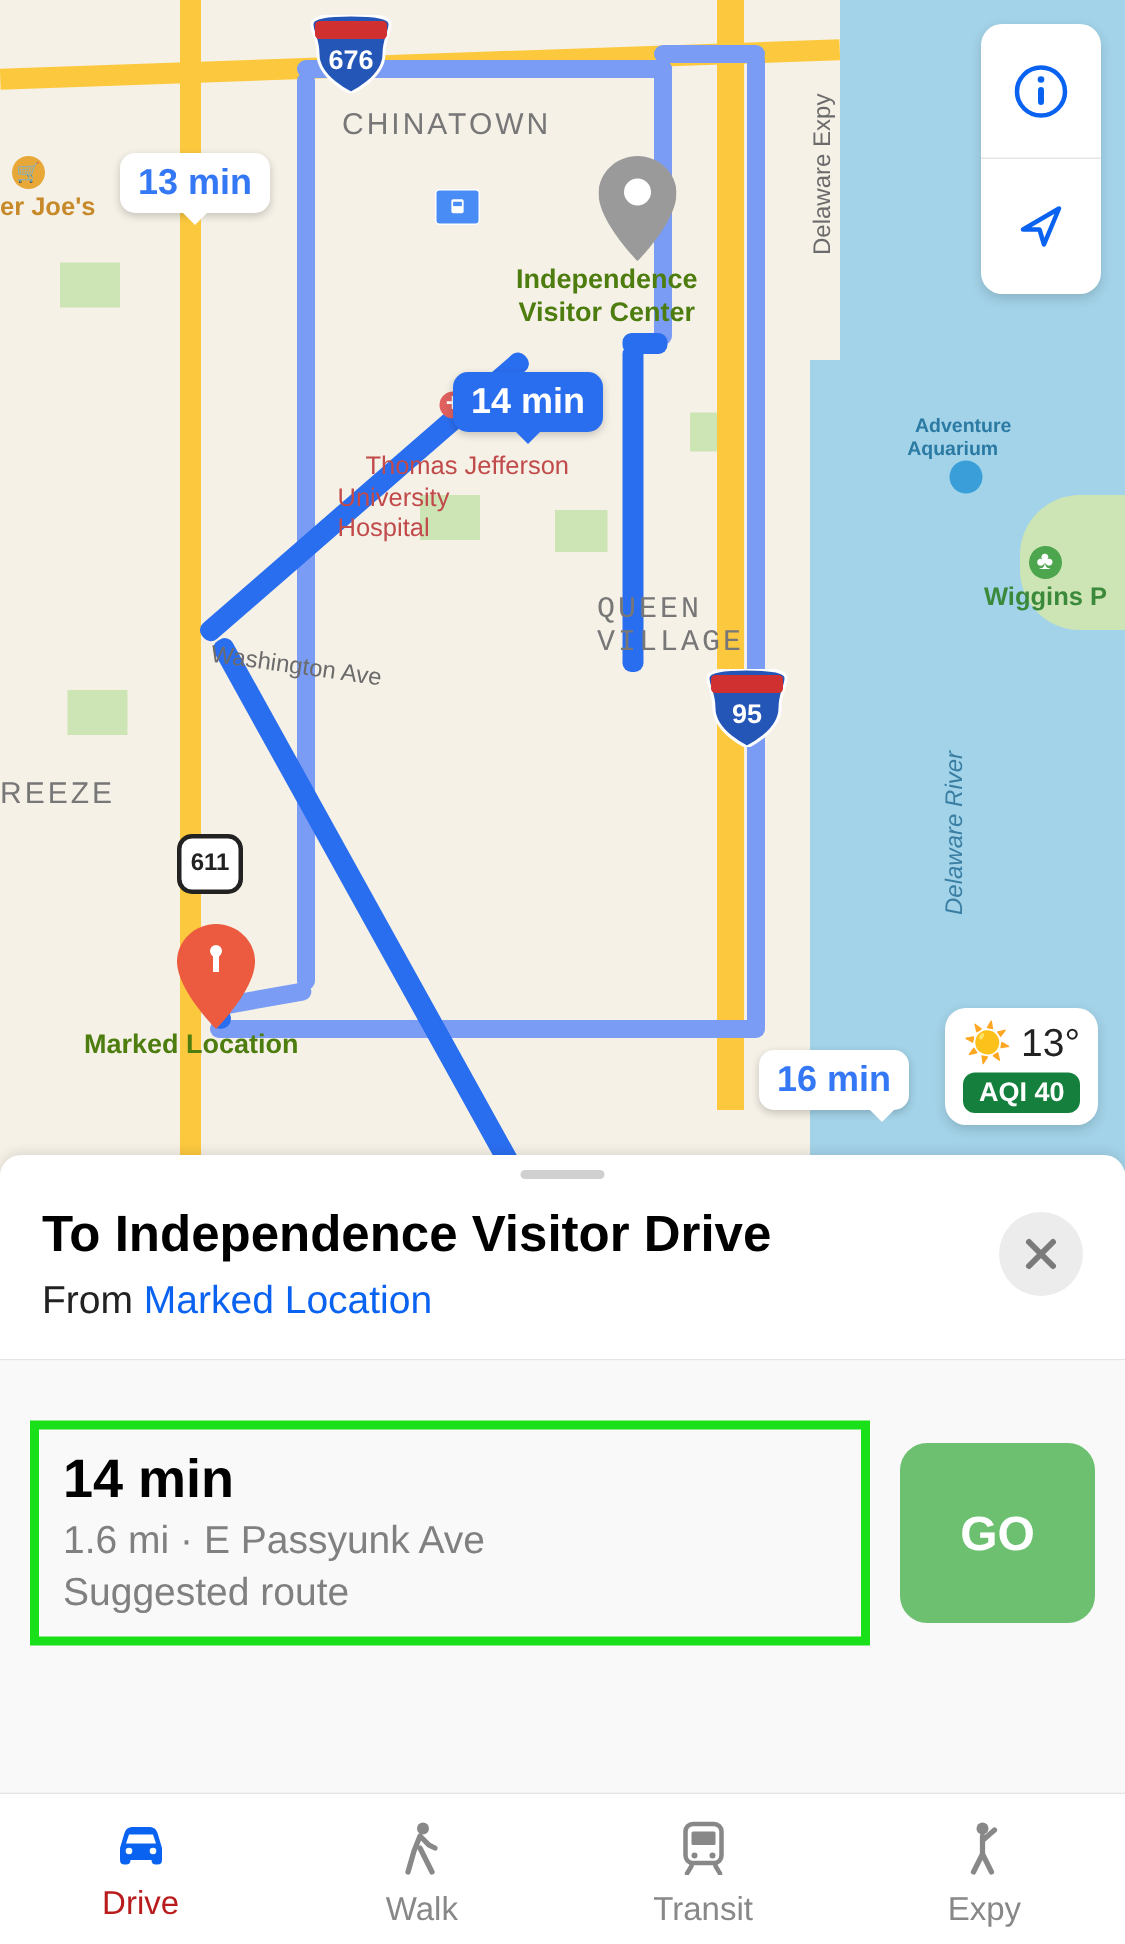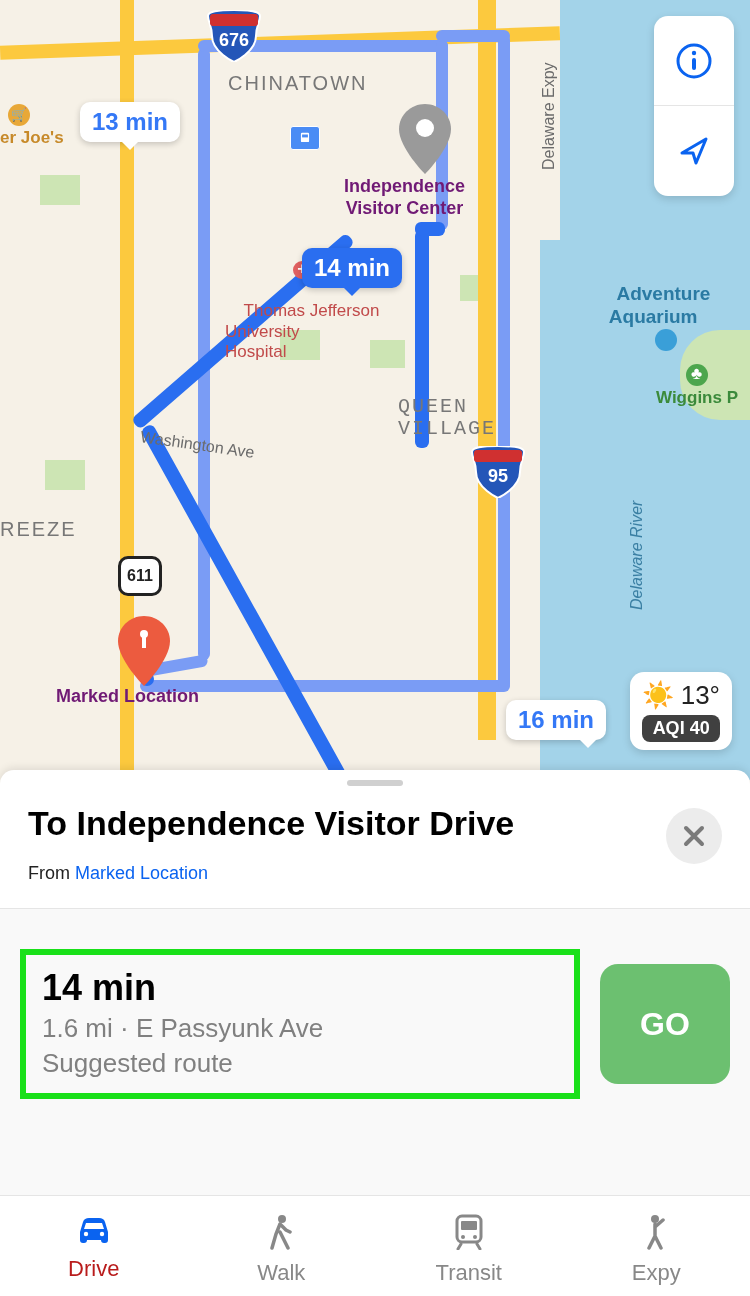--- a/index.html
+++ b/index.html
@@ -3,47 +3,47 @@
 <meta charset="utf-8">
 <style>
   * { box-sizing: border-box; margin: 0; padding: 0; }
   html, body { width: 750px; height: 1296px; font-family: -apple-system, "Helvetica Neue", Arial, sans-serif; overflow: hidden; background: #f8f4ea; }
   .map-container { position: relative; width: 100%; height: 780px; background: #f6f1e7; overflow: hidden; }
   .water { position: absolute; background: #a3d3e9; }
   .park { position: absolute; background: #cde5b4; }
   .road-yellow { position: absolute; background: #fcc93e; }
   .map-label { position: absolute; font-size: 20px; color: #777; letter-spacing: 2px; font-weight: 500; }
   .map-label-small { position: absolute; font-size: 16px; color: #6b6b6b; font-weight: 500; }
-  .poi-label { position: absolute; font-size: 18px; color: #701a75; font-weight: 600; text-align: center; line-height: 1.2; }
+  .poi-label { position: absolute; font-size: 18px; color: #4d7c0f; font-weight: 600; text-align: center; line-height: 1.2; }
   .poi-green { color: #3b8a3b; }
   .poi-blue { color: #2a7aa3; }
   .poi-red { color: #c14a4a; }
   .poi-orange { color: #c78a2a; }
   .route-badge { position: absolute; background: #fff; border-radius: 10px; padding: 6px 12px; font-size: 24px; font-weight: 600; color: #3478f6; box-shadow: 0 2px 6px rgba(0,0,0,0.2); }
   .route-badge.selected { background: #2a6ef0; color: #fff; }
   .route-badge::after { content: ""; position: absolute; bottom: -8px; left: 50%; transform: translateX(-50%); border: 8px solid transparent; border-top-color: #fff; border-bottom: none; }
   .route-badge.selected::after { border-top-color: #2a6ef0; }
   .route-badge.tail-right::after { left: auto; right: 10px; transform: none; }
   .interstate-shield { position: absolute; width: 56px; height: 52px; text-align: center; }
   .route-shield { position: absolute; background: #fff; border: 3px solid #222; border-radius: 10px; width: 44px; height: 40px; display: flex; align-items: center; justify-content: center; font-weight: 700; font-size: 16px; color: #222; }
   .pennant-sign { position: absolute; width: 30px; height: 24px; background: #4a8cf5; border: 1px solid #fff; border-radius: 3px; display:flex; align-items:center; justify-content:center; }
   .control-stack { position: absolute; top: 16px; right: 16px; width: 80px; background: #fff; border-radius: 14px; box-shadow: 0 3px 8px rgba(0,0,0,0.15); display: flex; flex-direction: column; }
   .control-btn { height: 90px; display: flex; align-items: center; justify-content: center; border-bottom: 1px solid #e5e5e5; }
   .control-btn:last-child { border-bottom: none; }
   .weather-chip { position: absolute; right: 18px; bottom: 30px; background: #fff; border-radius: 14px; padding: 8px 12px; box-shadow: 0 3px 8px rgba(0,0,0,0.15); text-align: center; }
   .weather-top { display: flex; align-items: center; gap: 6px; font-size: 26px; font-weight: 500; color: #222; }
-  .aqi { margin-top: 4px; background: #404040; color: #fff; border-radius: 8px; font-size: 18px; font-weight: 600; padding: 3px 10px; }
+  .aqi { margin-top: 4px; background: #15803d; color: #fff; border-radius: 8px; font-size: 18px; font-weight: 600; padding: 3px 10px; }
   .drop-pin { position: absolute; width: 52px; height: 52px; left: 118px; top: 616px; }
   .dest-pin { position: absolute; left: 399px; top: 104px; width: 52px; height: 70px; }
   .bottom-sheet { position: absolute; left: 0; right: 0; top: 770px; bottom: 0; background: #fff; border-radius: 14px 14px 0 0; box-shadow: 0 -2px 8px rgba(0,0,0,0.1); display: flex; flex-direction: column; }
   .grabber { width: 56px; height: 6px; background: #d0d0d0; border-radius: 3px; margin: 10px auto 6px; }
   .sheet-header { padding: 12px 28px 24px; display: flex; align-items: flex-start; border-bottom: 1px solid #e5e5e5; }
   .sheet-titles { flex: 1; }
   .sheet-title { font-size: 34px; font-weight: 700; color: #000; }
-  .sheet-sub { font-size: 18px; margin-top: 20px; color: #222; }
+  .sheet-sub { font-size: 26px; margin-top: 8px; color: #222; }
   .sheet-sub .link { color: #0a63f0; }
   .close-btn { width: 56px; height: 56px; border-radius: 50%; background: #ececec; display: flex; align-items: center; justify-content: center; margin-top: 4px; }
   .route-area { flex: 1; padding: 40px 20px 20px; background: #f9f9f9; }
   .route-row { display: flex; align-items: stretch; gap: 20px; }
   .route-card { border: 6px solid #19e019; padding: 12px 16px 14px; background: #f9f9f9; flex: 1; }
   .route-time { font-size: 36px; font-weight: 700; color: #000; }
   .route-detail { font-size: 26px; color: #808080; margin-top: 4px; }
   .go-btn { width: 130px; background: #6cc070; border-radius: 18px; display: flex; align-items: center; justify-content: center; font-size: 32px; font-weight: 700; color: #fff; align-self: center; height: 120px; }
   .mode-tabs { display: flex; border-top: 1px solid #e5e5e5; padding-top: 18px; padding-bottom: 10px; }
   .mode-tab { flex: 1; display: flex; flex-direction: column; align-items: center; gap: 10px; color: #888; font-size: 22px; }
@@ -98,21 +98,21 @@
   <div class="poi-label" style="left:344px; top:176px; white-space:pre;">Independence
 Visitor Center</div>
   <div class="poi-label poi-red" style="left:225px; top:220px; white-space:pre; font-weight:500; font-size:17px; text-align:left;">
     <div style="width:18px;height:18px;background:#e06060;border-radius:50%;margin:0 auto 2px;position:relative;">
       <span style="position:absolute;left:4px;top:-2px;color:#fff;font-weight:700;">+</span>
     </div>
     <span>Thomas Jefferson
 University
 Hospital</span>
   </div>
-  <div class="poi-label poi-blue" style="left:596px; top:260px; white-space:pre; font-size:19px;">
+  <div class="poi-label poi-blue" style="left:596px; top:260px; white-space:pre; font-size:13px;">
     <span>Adventure
 Aquarium</span>
     <div style="width:22px;height:22px;background:#3a9fd8;border-radius:50%;display:inline-block;margin-left:4px;vertical-align:middle;"></div>
   </div>
   <div class="poi-label poi-green" style="left:656px; top:364px; font-size:17px;">
     <div style="width:22px;height:22px;background:#4da64d;border-radius:50%;margin:0 auto 2px;position:relative;">
       <span style="position:absolute;left:5px;top:0;color:#fff;">♣</span>
     </div>
     <span>Wiggins P</span>
   </div>

